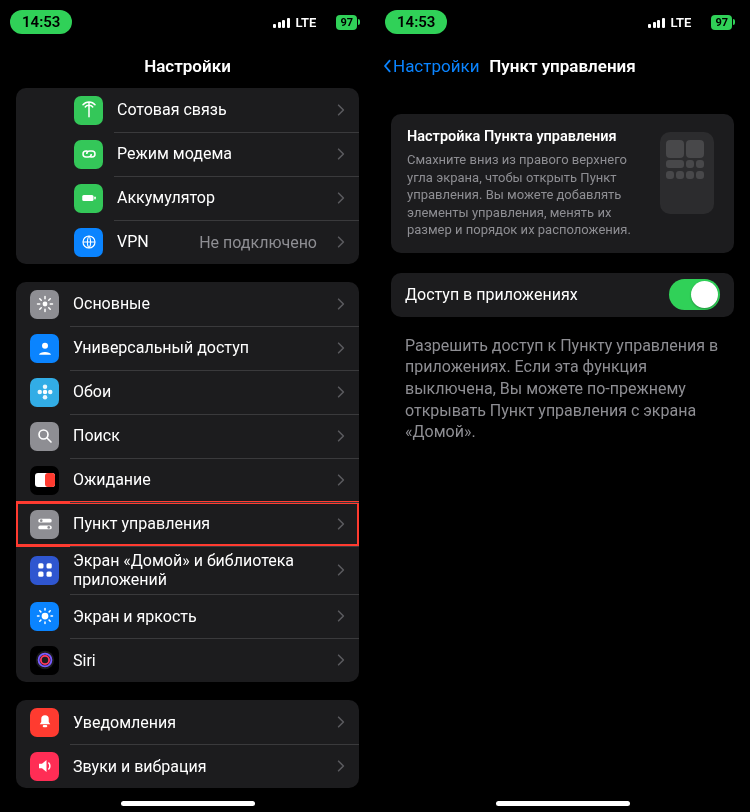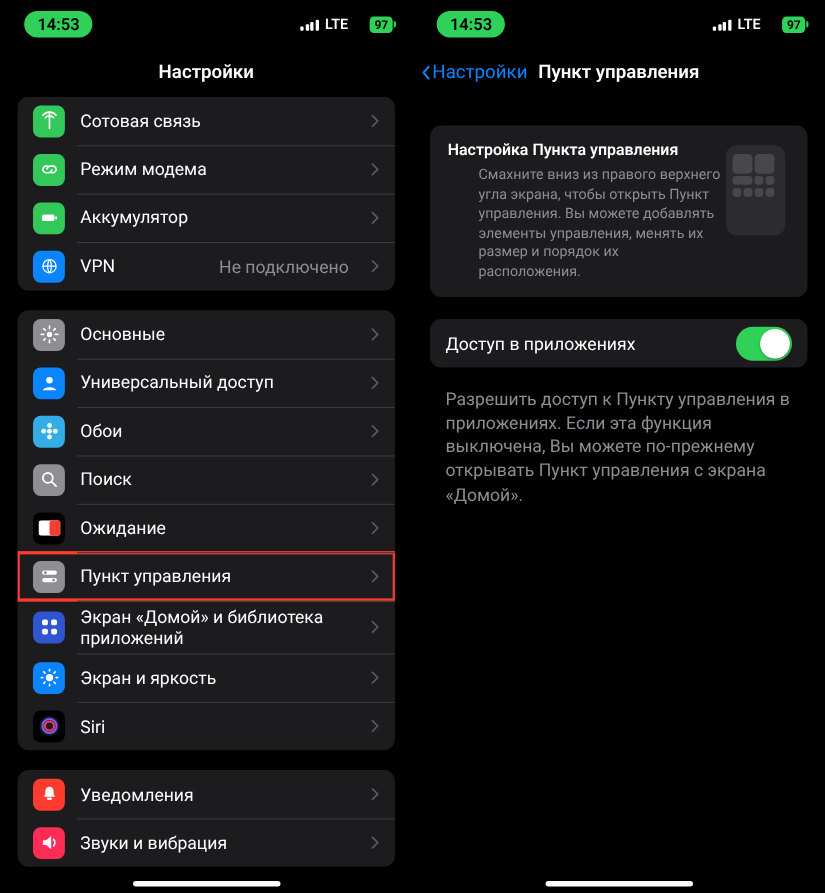--- a/index.html
+++ b/index.html
@@ -18,21 +18,21 @@
     background: #000;
     position: relative;
     overflow: hidden;
   }
   
   .status-bar {
     height: 44px;
     display: flex;
     align-items: center;
     justify-content: space-between;
-    padding: 0 18px 0 22px;
+    padding: 0 18px 0 10px;
     font-size: 15px;
     font-weight: 600;
     text-align: right;
   }
   .time-pill {
     background: #30d158;
     color: #000;
     border-radius: 14px;
     padding: 3px 12px;
     font-size: 15px;
@@ -108,21 +108,21 @@
   .scroll {
     height: calc(812px - 88px);
     overflow: hidden;
   }
   .group {
     background: #1c1c1e;
     margin: 18px 16px;
     border-radius: 10px;
     overflow: hidden;
   }
-  .group.first { margin-top: 0; }
+  .group.first { margin-top: 0; padding-left: 44px; }
   .row {
     display: flex;
     align-items: center;
     min-height: 44px;
     padding: 5px 14px 5px 14px;
     position: relative;
   }
   .row + .row::before {
     content:"";
     position:absolute;
@@ -171,21 +171,20 @@
   .card h4 {
     font-size:14.5px;
     font-weight:600;
     margin-bottom:6px;
     color:#fff;
   }
   .card p {
     font-size:13px;
     line-height:1.35;
     color:#8e8e93;
-    margin-left:28px;
   }
   .card .illus {
     flex:0 0 62px;
     height:90px;
     position:relative;
   }
   
   .toggle {
     width:51px;
     height:31px;

